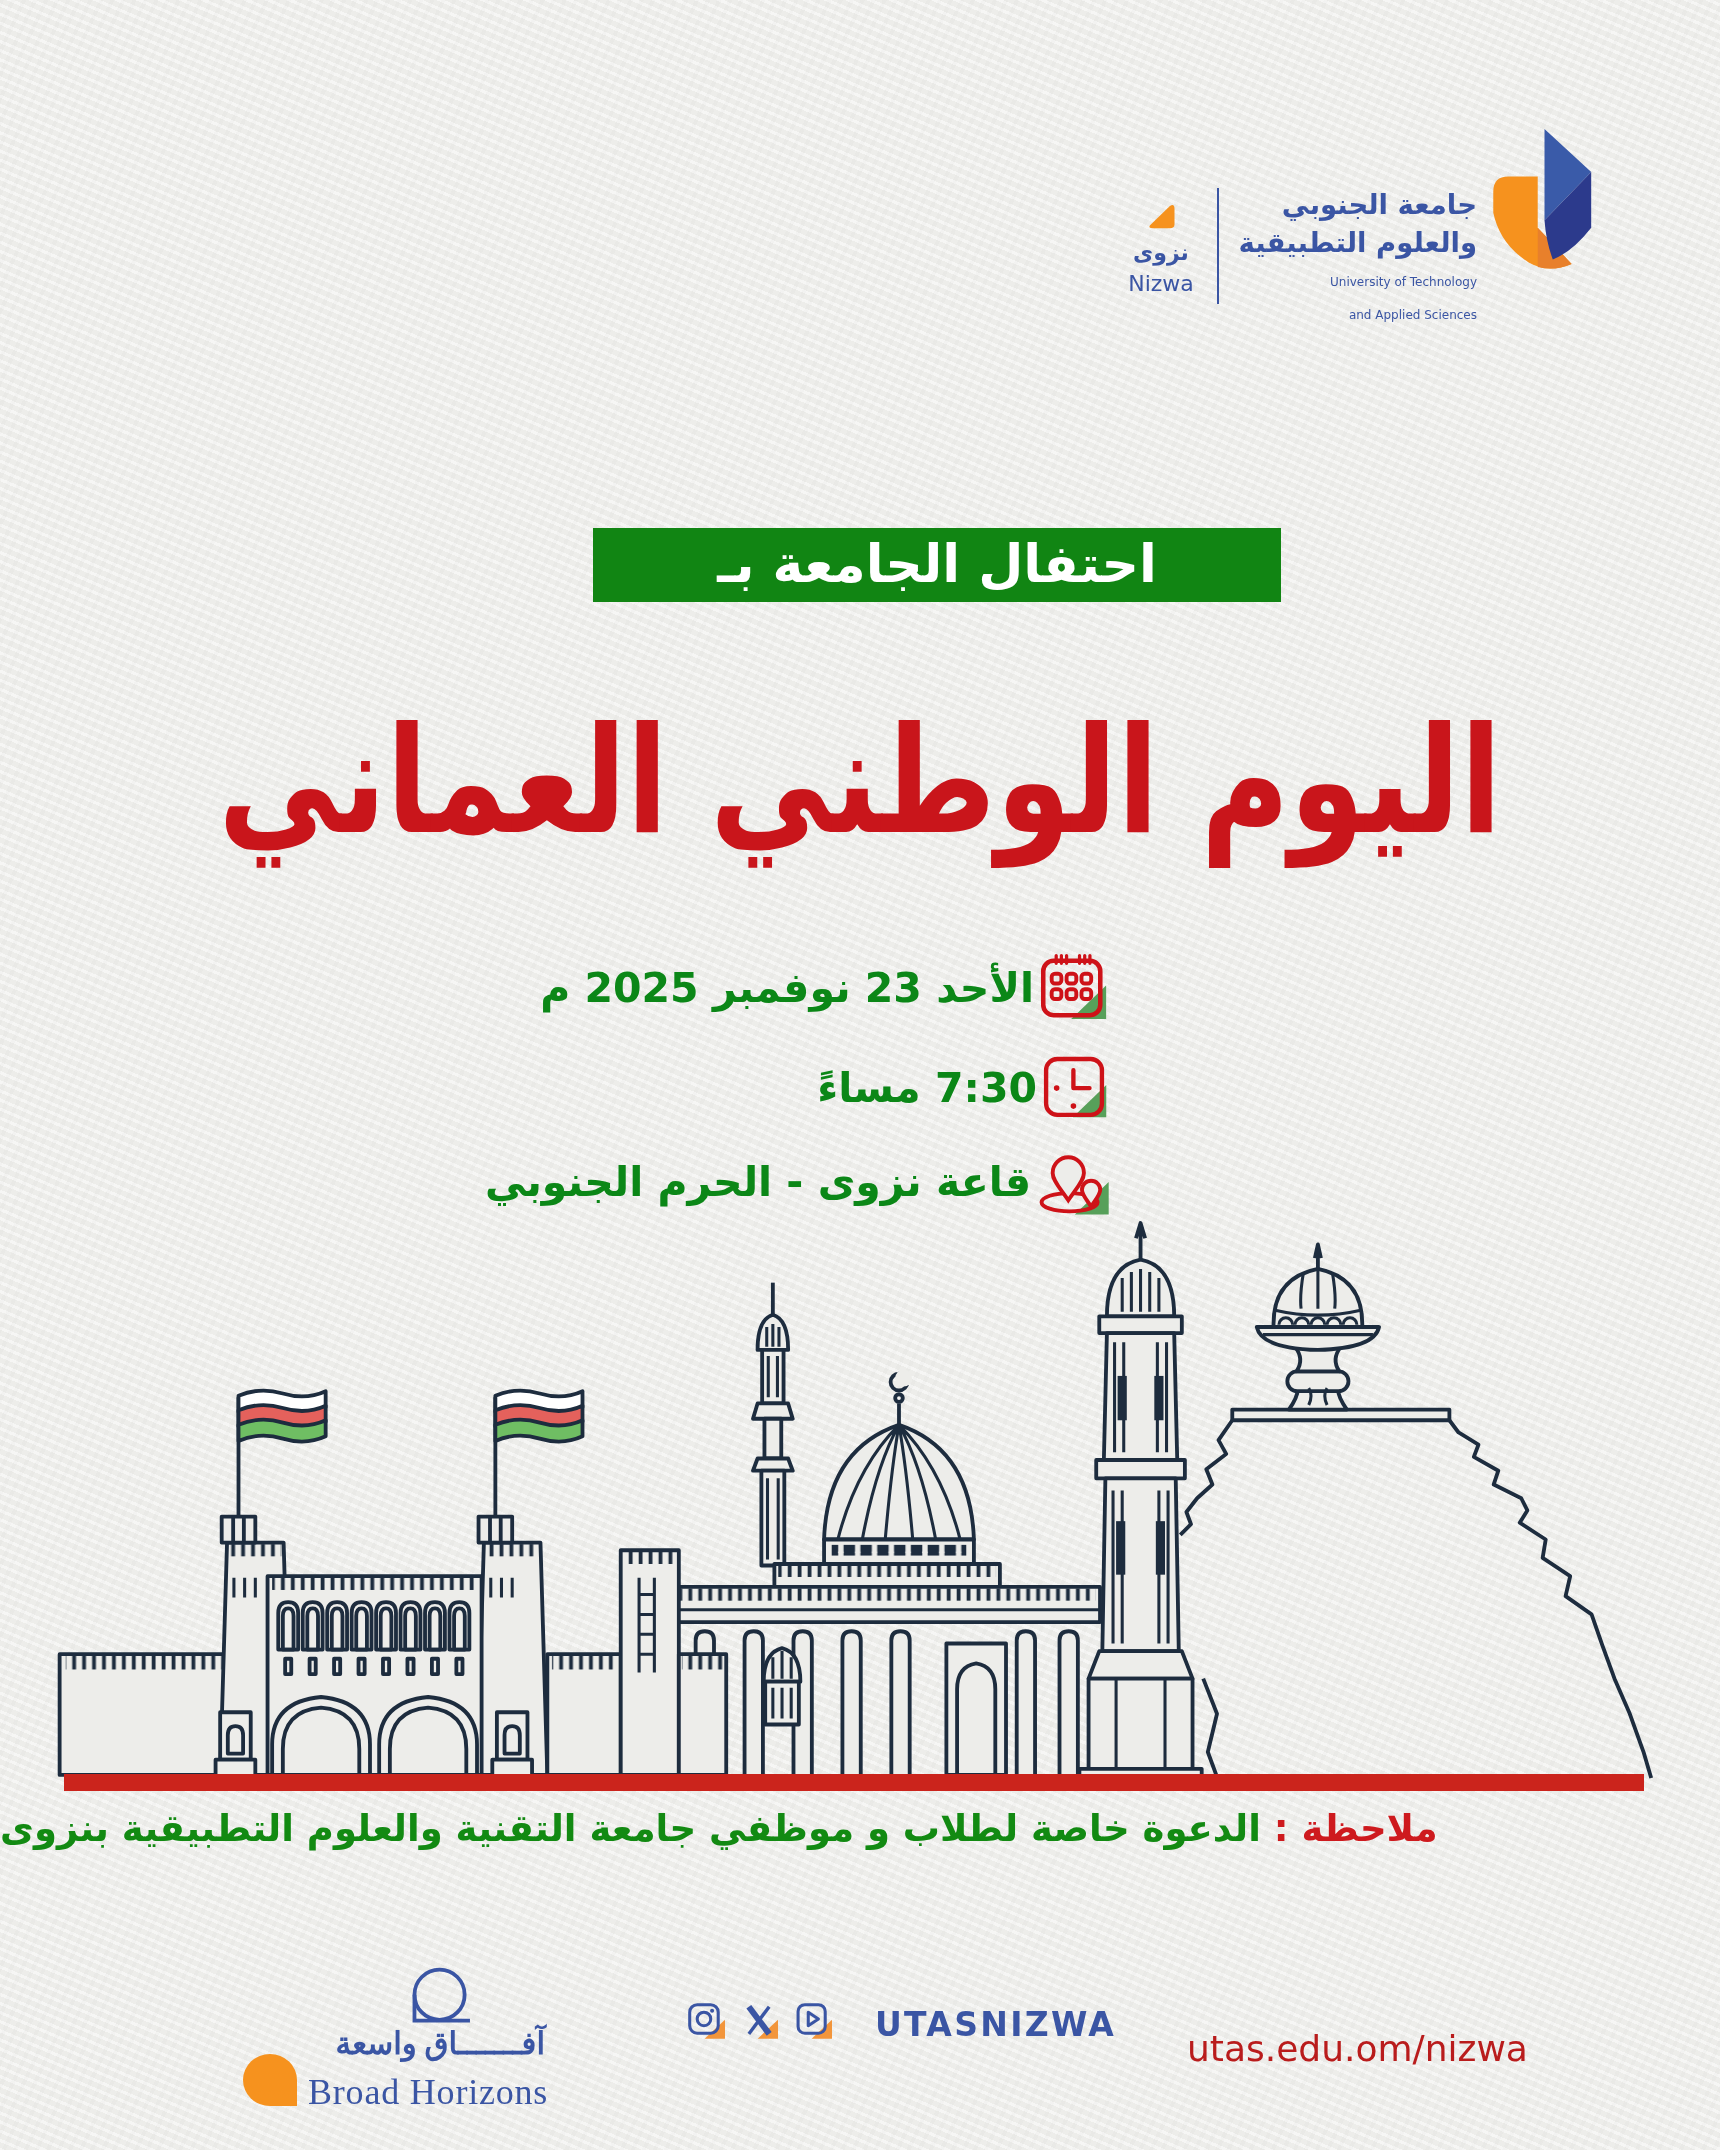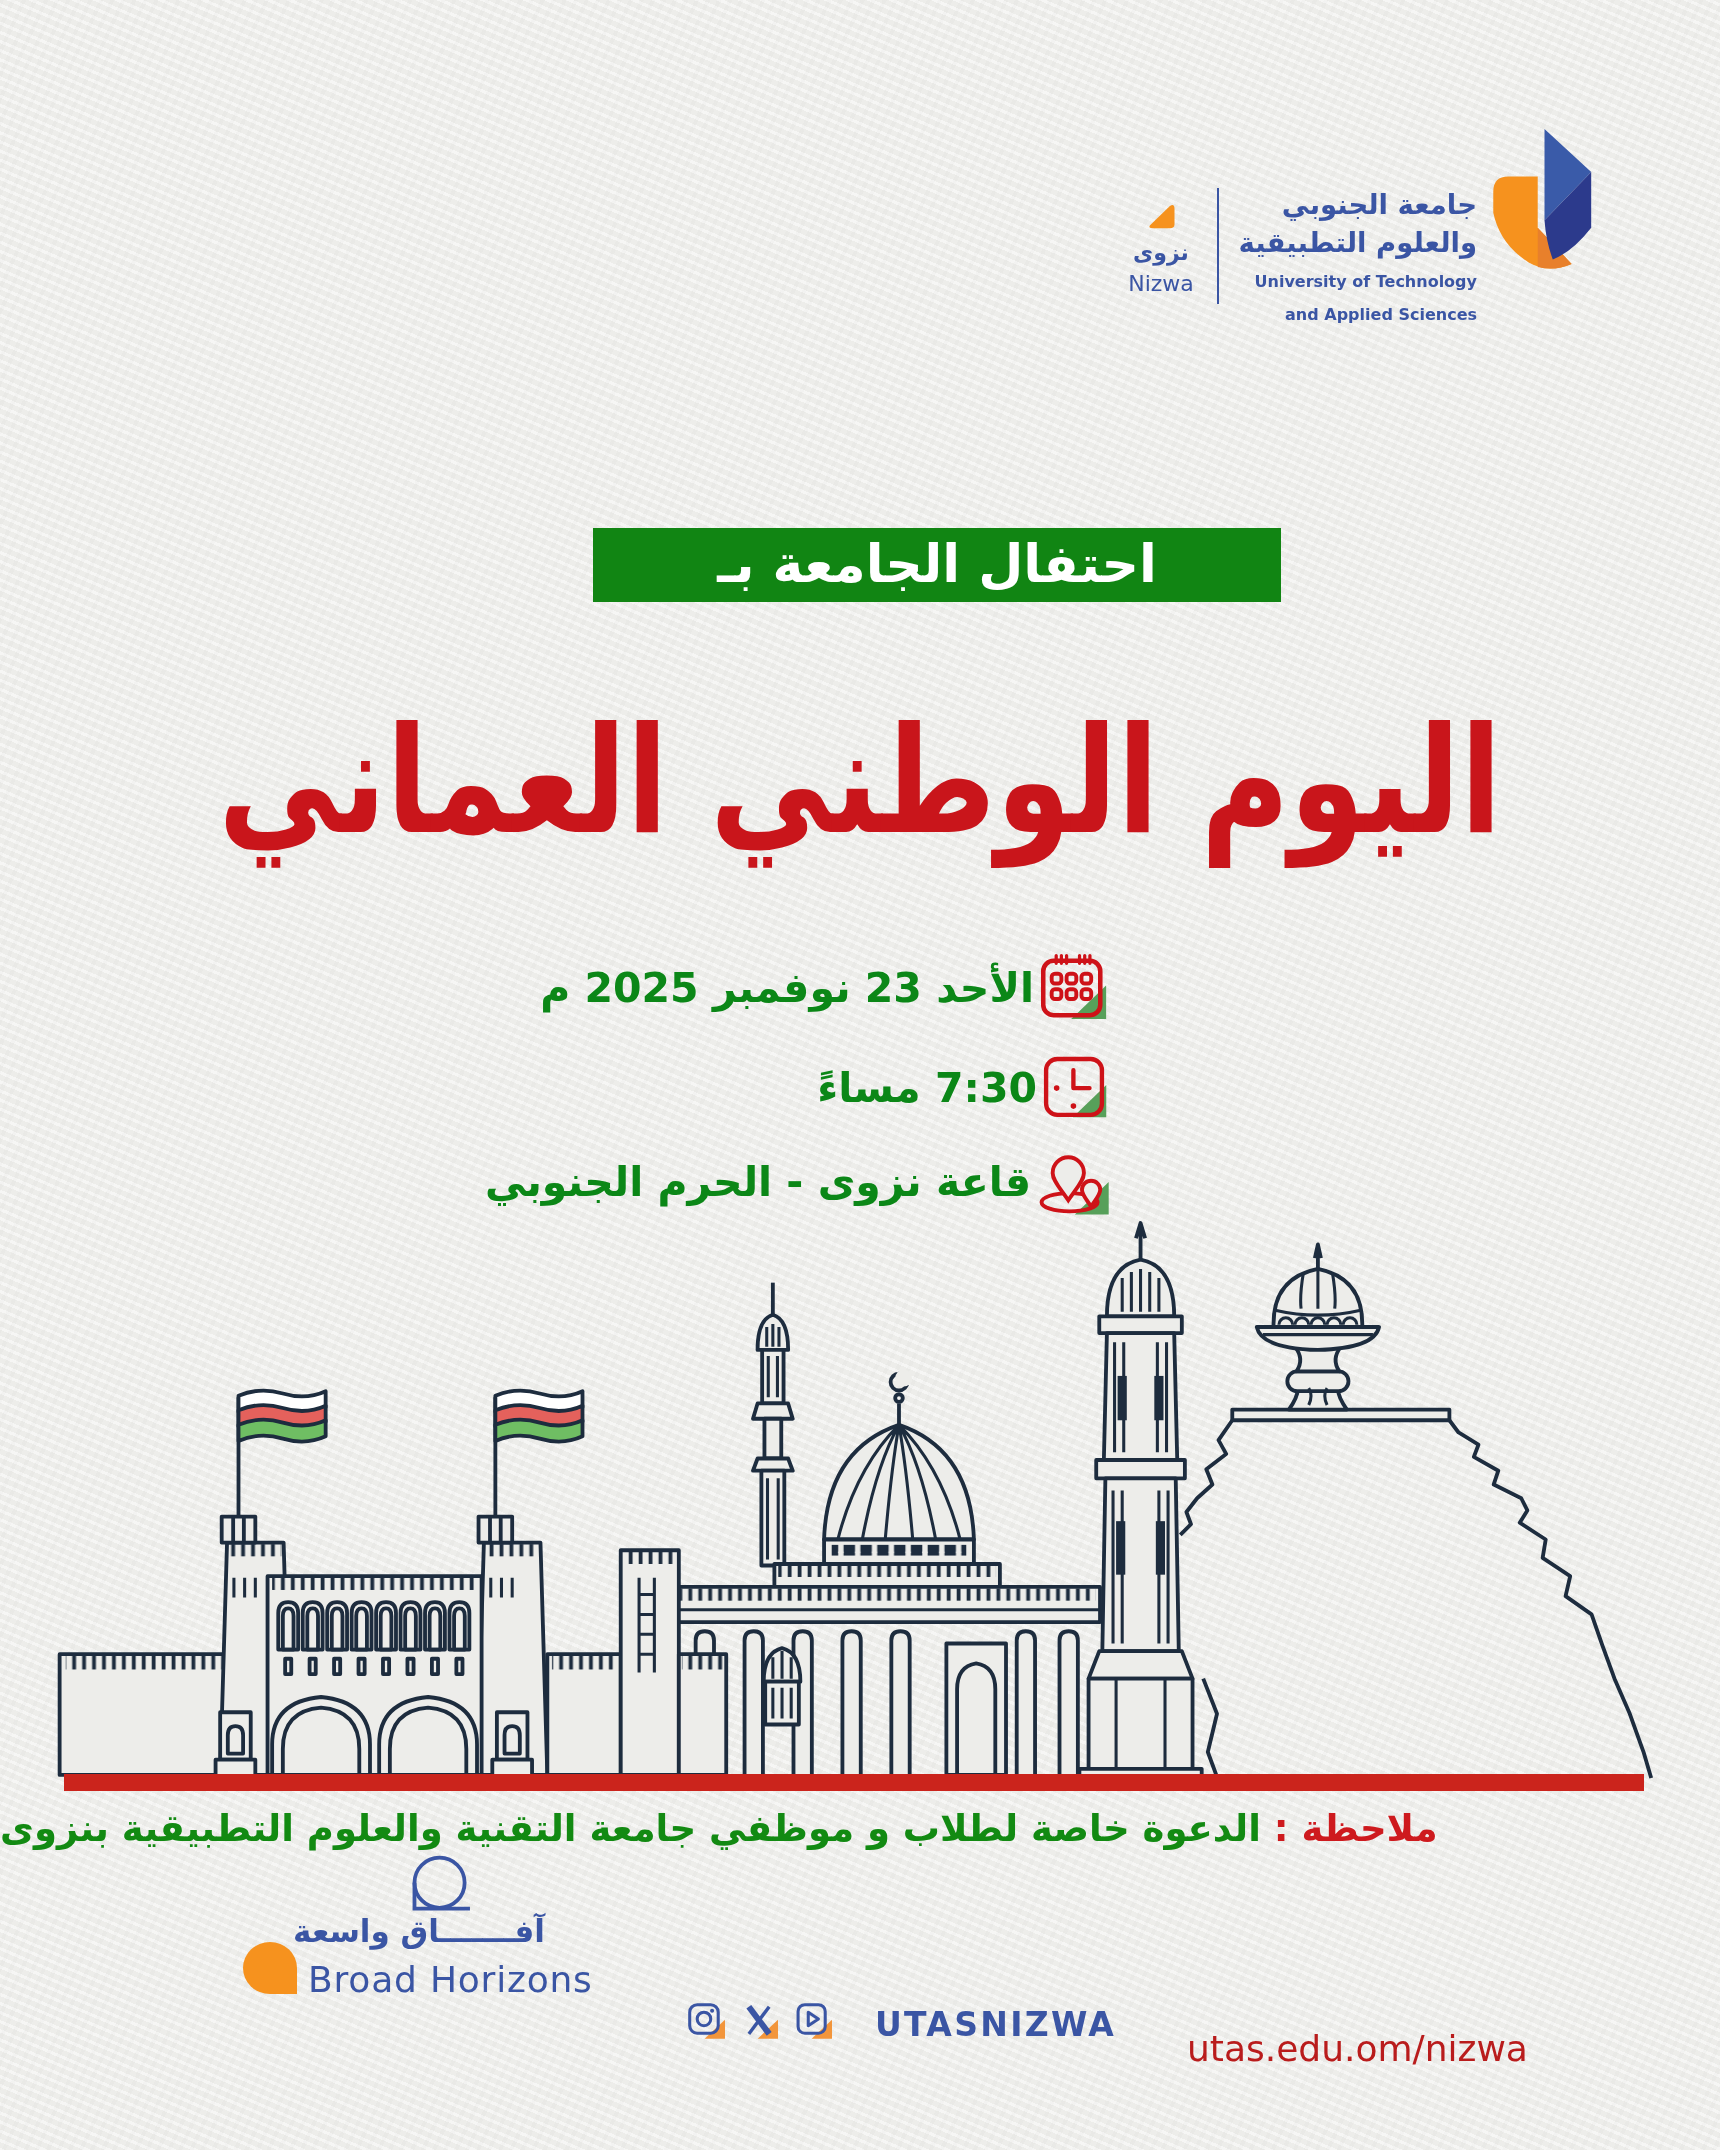--- a/index.html
+++ b/index.html
@@ -10,21 +10,21 @@
       repeating-linear-gradient(23deg, rgba(255,255,255,0.5) 0 3.1px, rgba(0,0,0,0) 3.1px 8.4px),
       #EDEDEA;
     font-family:"DejaVu Sans", sans-serif;
   }
   .abs{position:absolute;}
 
   
   #logomark{left:1488px;top:121px;width:113px;height:157px;}
   #uni-names{right:243px;top:185px;width:398px;text-align:right;color:#3A55A4;}
   #uni-names .ar{font-size:27.5px;font-weight:bold;line-height:38px;}
-  #uni-names .en{font-size:16px;font-weight:bold;line-height:24px;margin-top:9.2px;}
+  #uni-names .en{font-size:12px;font-weight:normal;line-height:24px;margin-top:9.2px;}
   #brand-divider{left:1217px;top:188px;width:2.3px;height:116px;background:#3A55A4;}
   #branch{left:1118px;top:203px;width:86px;text-align:center;color:#3A55A4;}
   #branch .tri{display:block;margin:0 auto 6.1px auto;}
   #branch .ar{font-size:22px;font-weight:bold;line-height:31px;}
   #branch .en{font-size:22px;line-height:31px;}
 
   
   #banner{left:593px;top:528px;width:688px;height:74px;background:#118513;
           color:#FFFFFF;font-size:52px;font-weight:bold;line-height:73px;
           text-align:center;white-space:nowrap;}
@@ -42,21 +42,21 @@
   
   #skyline{left:0;top:1200px;width:1720px;height:585px;}
   #redbar{left:64px;top:1774px;width:1580px;height:17px;background:#CB241C;}
 
   
   #note{left:0;right:0;top:1807px;text-align:left;font-size:37px;font-weight:bold;direction:rtl;white-space:nowrap;}
   #note .lbl{color:#CE1A1E;}
   #note .txt{color:#128A12;}
 
   
-  #footer-logo{left:243px;top:1852px;width:302px;height:153px;}
+  #footer-logo{left:243px;top:1964px;width:302px;height:153px;font-family:Liberation Serif, serif;}
   #orange-drop{left:0;top:90px;width:54px;height:52px;background:#F6921E;border-radius:50% 50% 0 50%;}
   #balloon{left:154px;top:0;}
   #slogan-ar{right:0;top:61px;font-size:31px;font-weight:bold;color:#3A55A4;direction:rtl;white-space:nowrap;}
   #slogan-en{left:65px;top:107px;font-size:36px;color:#3A55A4;letter-spacing:0.8px;white-space:nowrap;}
   #socials{left:687px;top:2002px;display:flex;gap:15.3px;}
   #handle{left:875px;top:2005px;font-size:33px;font-weight:bold;color:#3A55A4;letter-spacing:2.3px;}
   #website{left:1187px;top:2000px;font-size:36px;color:#b91c1c;margin-top:28px;}
 </style>
 </head>
 <body>

